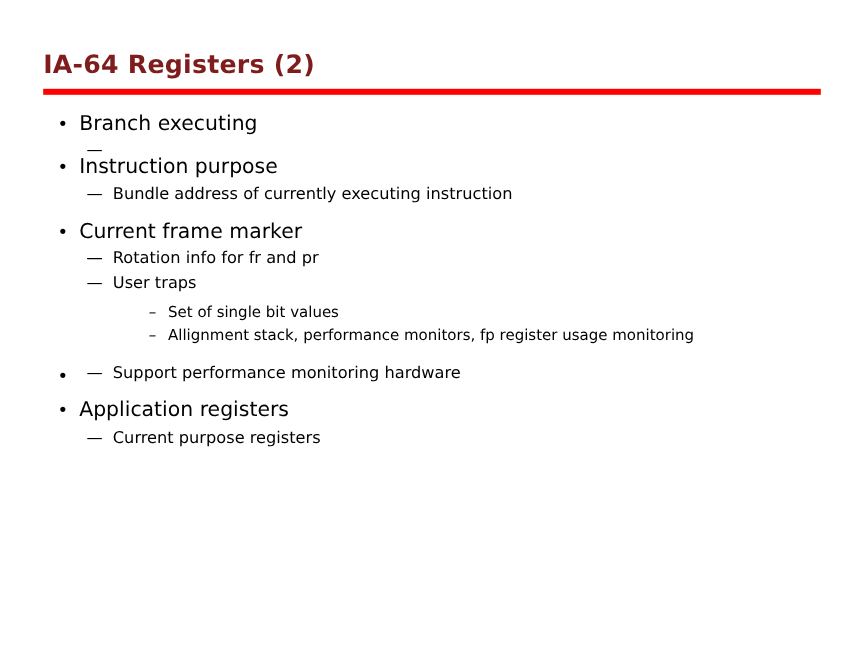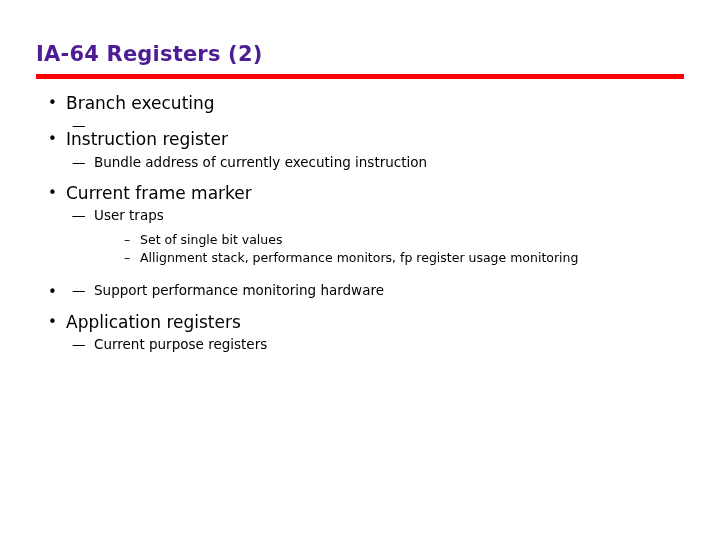--- a/index.html
+++ b/index.html
@@ -20,21 +20,21 @@
     height: 540px;
     box-sizing: border-box;
   }
   .slide-title {
     position: absolute;
     left: 36px;
     top: 42px;
     font-size: 21px;
     font-weight: bold;
     letter-spacing: 0.2px;
-    color: #4c1d95;
+    color: #7f1d1d;
     white-space: nowrap;
   }
   .title-rule {
     position: absolute;
     left: 36px;
     top: 74px;
     width: 648px;
     height: 5px;
     background: #ff0000;
   }
@@ -111,38 +111,39 @@
       <span>Branch executing</span>
     </p>
     <p class="lvl2">
       <span class="marker">—</span>
     </p>
 
     <div class="spacer-sm"></div>
 
     <p class="lvl1">
       <span class="marker">•</span>
-      <span>Instruction register</span>
+      <span>Instruction purpose</span>
     </p>
     <p class="lvl2">
       <span class="marker">—</span>
       <span>Bundle address of currently executing instruction</span>
     </p>
 
     <div class="spacer-sm"></div>
 
     <p class="lvl1">
       <span class="marker">•</span>
       <span>Current frame marker</span>
     </p>
     <p class="lvl2">
       <span class="marker">—</span>
     </p>
     <p class="lvl2">
       <span class="marker">—</span>
+      <span>Rotation info for fr and pr</span>
     </p>
     <p class="lvl2">
       <span class="marker">—</span>
       <span>User traps</span>
     </p>
 
     <div class="spacer-sm"></div>
 
     <p class="lvl3">
       <span class="marker">–</span>

